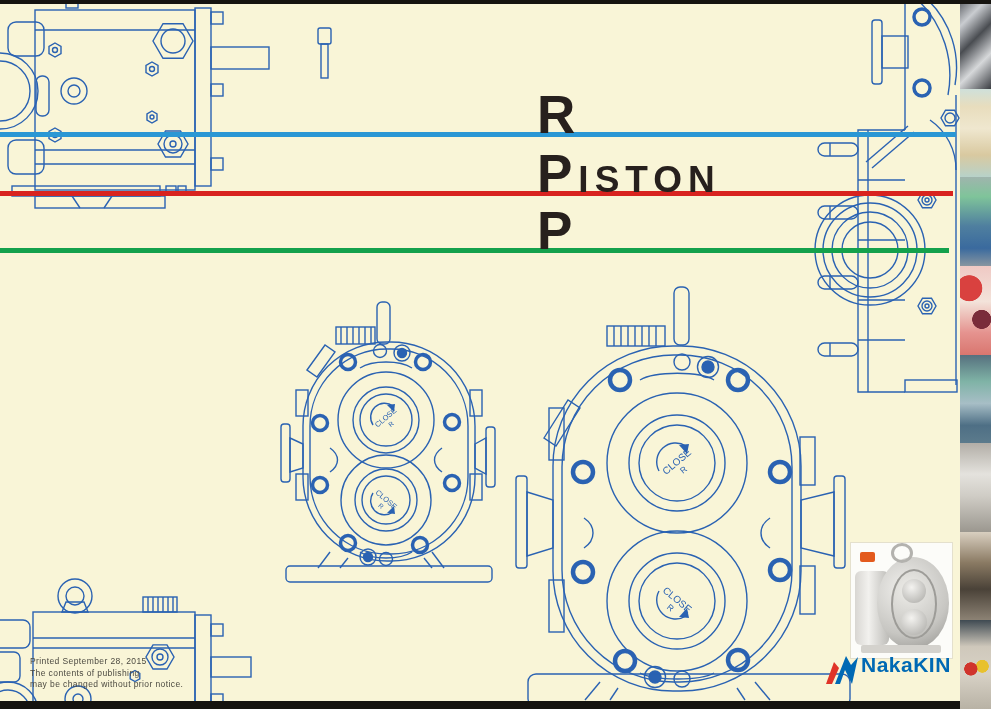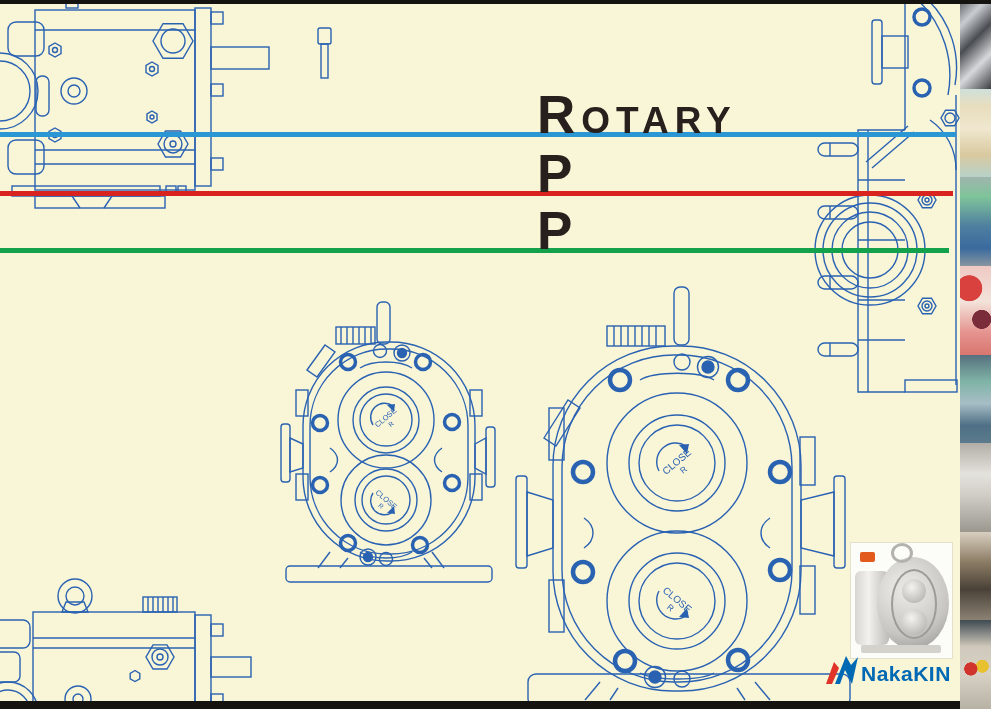--- a/index.html
+++ b/index.html
@@ -49,21 +49,21 @@
            background:radial-gradient(circle at 40% 30%,#eeede9,#b9b8b4);box-shadow:inset 0 0 0 2px #9d9c98;}
   .p-dome1{left:51px;top:36px;width:24px;height:24px;border-radius:50%;
            background:radial-gradient(circle at 40% 35%,#f4f3f0,#a9a8a4);}
   .p-dome2{left:50px;top:66px;width:26px;height:26px;border-radius:50%;
            background:radial-gradient(circle at 40% 35%,#f4f3f0,#a9a8a4);}
   .p-button{left:9px;top:9px;width:15px;height:10px;border-radius:2px;background:#e35a1d;}
   .p-ring{left:40px;top:0px;width:16px;height:14px;border:3px solid #b3b2ae;border-radius:50%;}
   .p-foot{left:10px;top:102px;width:80px;height:8px;border-radius:2px;background:#d4d2cd;}
 
   
-  .logo{position:absolute;left:826px;top:654px;display:flex;align-items:flex-end;}
+  .logo{position:absolute;left:826px;top:654px;display:flex;}
   .logo .text{font-size:21px;font-weight:bold;color:#0069b4;letter-spacing:.5px;line-height:1;
               margin-left:3px;margin-bottom:1px;}
 
   
   .strip{position:absolute;right:0;top:0;width:31px;height:709px;display:flex;flex-direction:column;}
   .strip .ph{flex:1 1 0;}
   .ph1{background:linear-gradient(135deg,#5b5e63 0%,#c9ccd0 22%,#4a4d52 45%,#d6d8da 70%,#3a3d42 100%);}
   .ph2{background:linear-gradient(180deg,#cfe0da 0%,#e8ddbd 20%,#efe7cf 45%,#d9c9a0 75%,#b7d2c9 100%);}
   .ph3{background:linear-gradient(180deg,#9fb5ad 0%,#7fc49a 22%,#4f7f9f 55%,#3a6a9e 80%,#8795a0 100%);}
   .ph4{background:radial-gradient(circle at 30% 25%,#d9413f 0 18%,transparent 19%),
@@ -328,30 +328,35 @@
       </g>
     </g>
   </svg>
 
   <div class="rule blue"></div>
   <div class="rule red"></div>
   <div class="rule green"></div>
 
   <div class="word w1">
       <span class="cap">R</span>
-      <span class="rest">OTARY</span>
     </div>
   <div class="word w2">
       <span class="cap">P</span>
+      <span class="rest">ISTON</span>
     </div>
   <div class="word w3">
       <span class="cap">P</span>
     </div>
 
 
+  <div class="fineprint">
+    <div>Printed September 28, 2015</div>
+    <div>The contents of publishing</div>
+    <div>may be changed without prior notice.</div>
+  </div>
 
   <div class="product">
     <div class="p-motor"></div>
     <div class="p-body"></div>
     <div class="p-cover"></div>
     <div class="p-dome1"></div>
     <div class="p-dome2"></div>
     <div class="p-button"></div>
     <div class="p-ring"></div>
     <div class="p-foot"></div>

